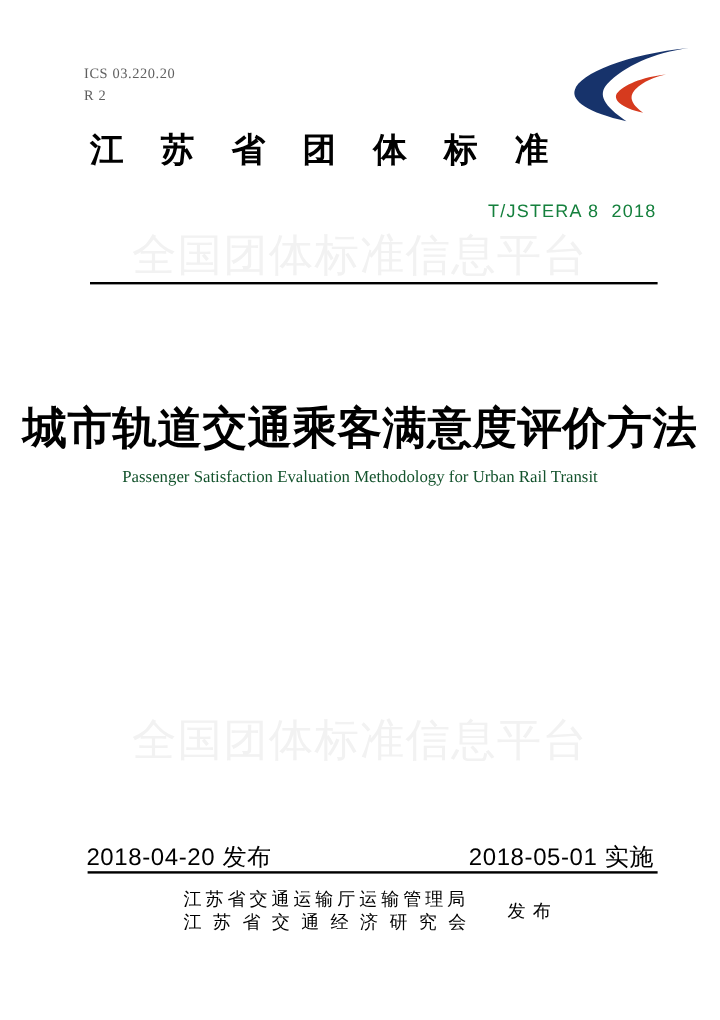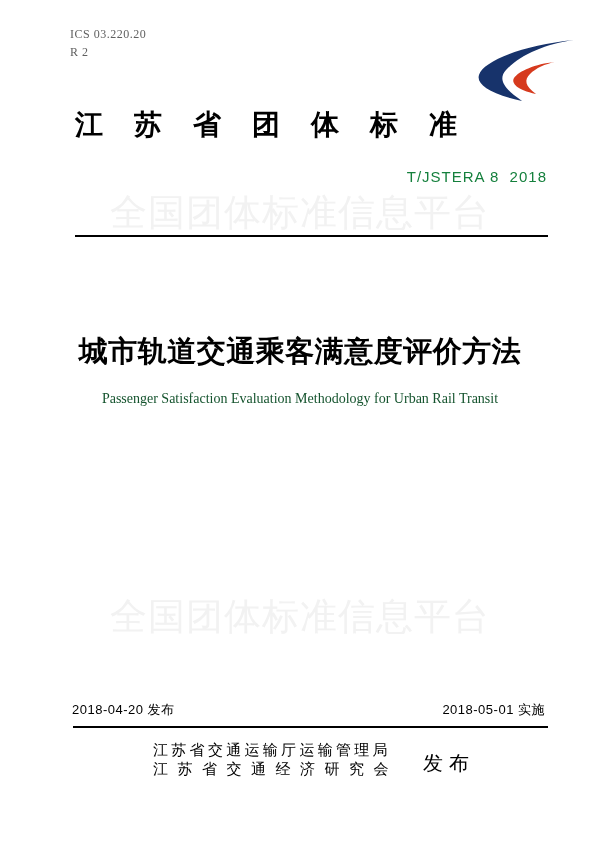--- a/index.html
+++ b/index.html
@@ -11,20 +11,21 @@
     font-family:"Liberation Sans","DejaVu Sans",sans-serif;
     color:#111;
   }
   .abs{position:absolute;}
   .ics{
     font-family:"Liberation Serif","DejaVu Serif",serif;
     color:#5f5f5f;
     font-size:12px;
     letter-spacing:0.5px;
     white-space:pre;
+    margin-top:27px;
   }
   .org-title{
     left:75px;top:106px;
     font-size:28px;
     font-weight:bold;
     letter-spacing:31px;
     white-space:nowrap;
     color:#000;
   }
   .std-number{
@@ -43,53 +44,53 @@
     white-space:nowrap;
     user-select:none;
   }
   .rule{
     background:#000;
     height:2px;
   }
   .doc-title{
     left:0;top:332px;width:600px;
     text-align:center;
-    font-size:29px;
+    font-size:37px;
     font-weight:bold;
     letter-spacing:0.5px;
     color:#000;
     white-space:nowrap;
   }
   .doc-subtitle{
     left:0;top:391px;width:600px;
     text-align:center;
     font-family:"Liberation Serif","DejaVu Serif",serif;
     font-size:14px;
     color:#14532d;
     white-space:nowrap;
   }
   .date-text{
     top:701px;
-    font-size:13px;
+    font-size:20px;
     letter-spacing:0.5px;
     color:#000;
     white-space:pre;
   }
   .publisher{
     left:153px;top:740px;
     color:#000;
     font-size:15px;
     line-height:19px;
   }
   .publisher .pub-line{white-space:nowrap;}
   .pub-line1{letter-spacing:9.5px;}
   .pub-line2{letter-spacing:3.3px;}
   .publish-label{
     left:423px;top:750px;
-    font-size:20px;
+    font-size:15px;
     letter-spacing:6px;
     color:#000;
     white-space:nowrap;
   }
 </style>
 </head>
 <body>
 
 <div class="page">
 

